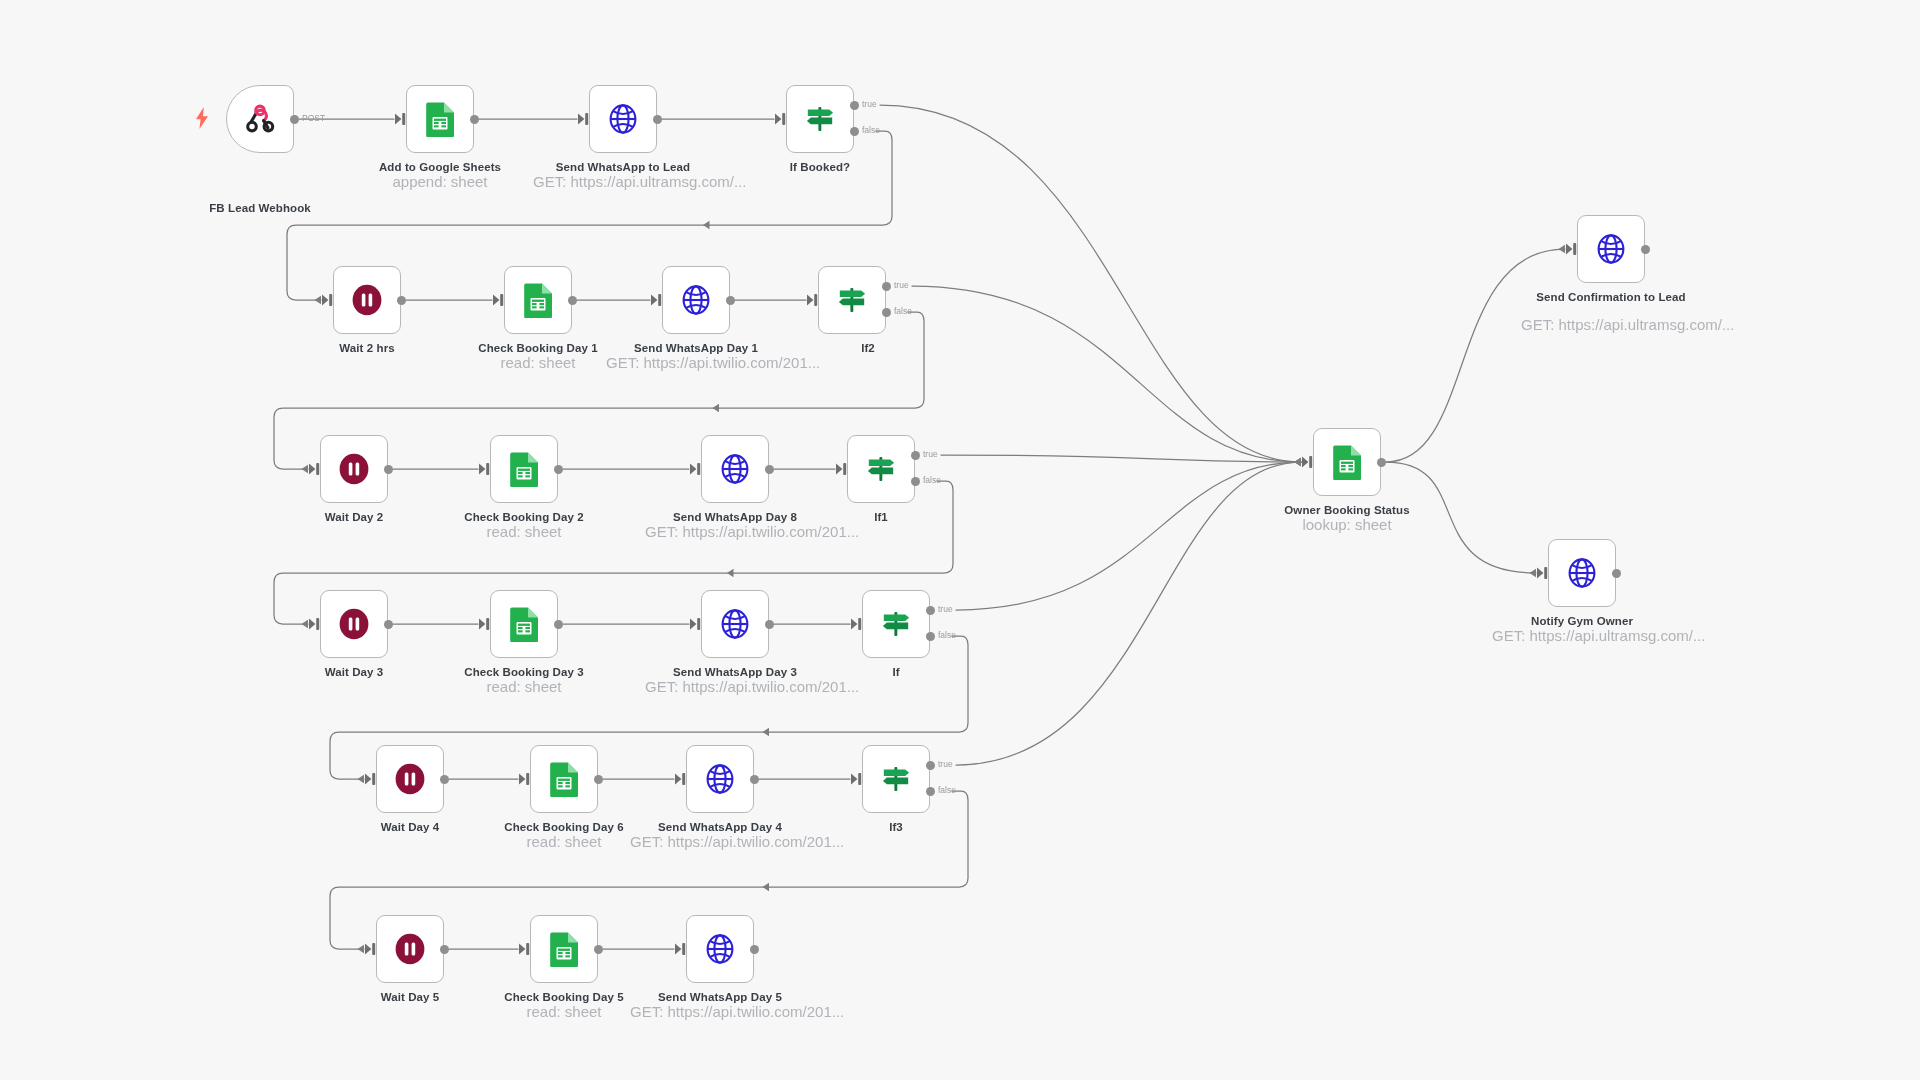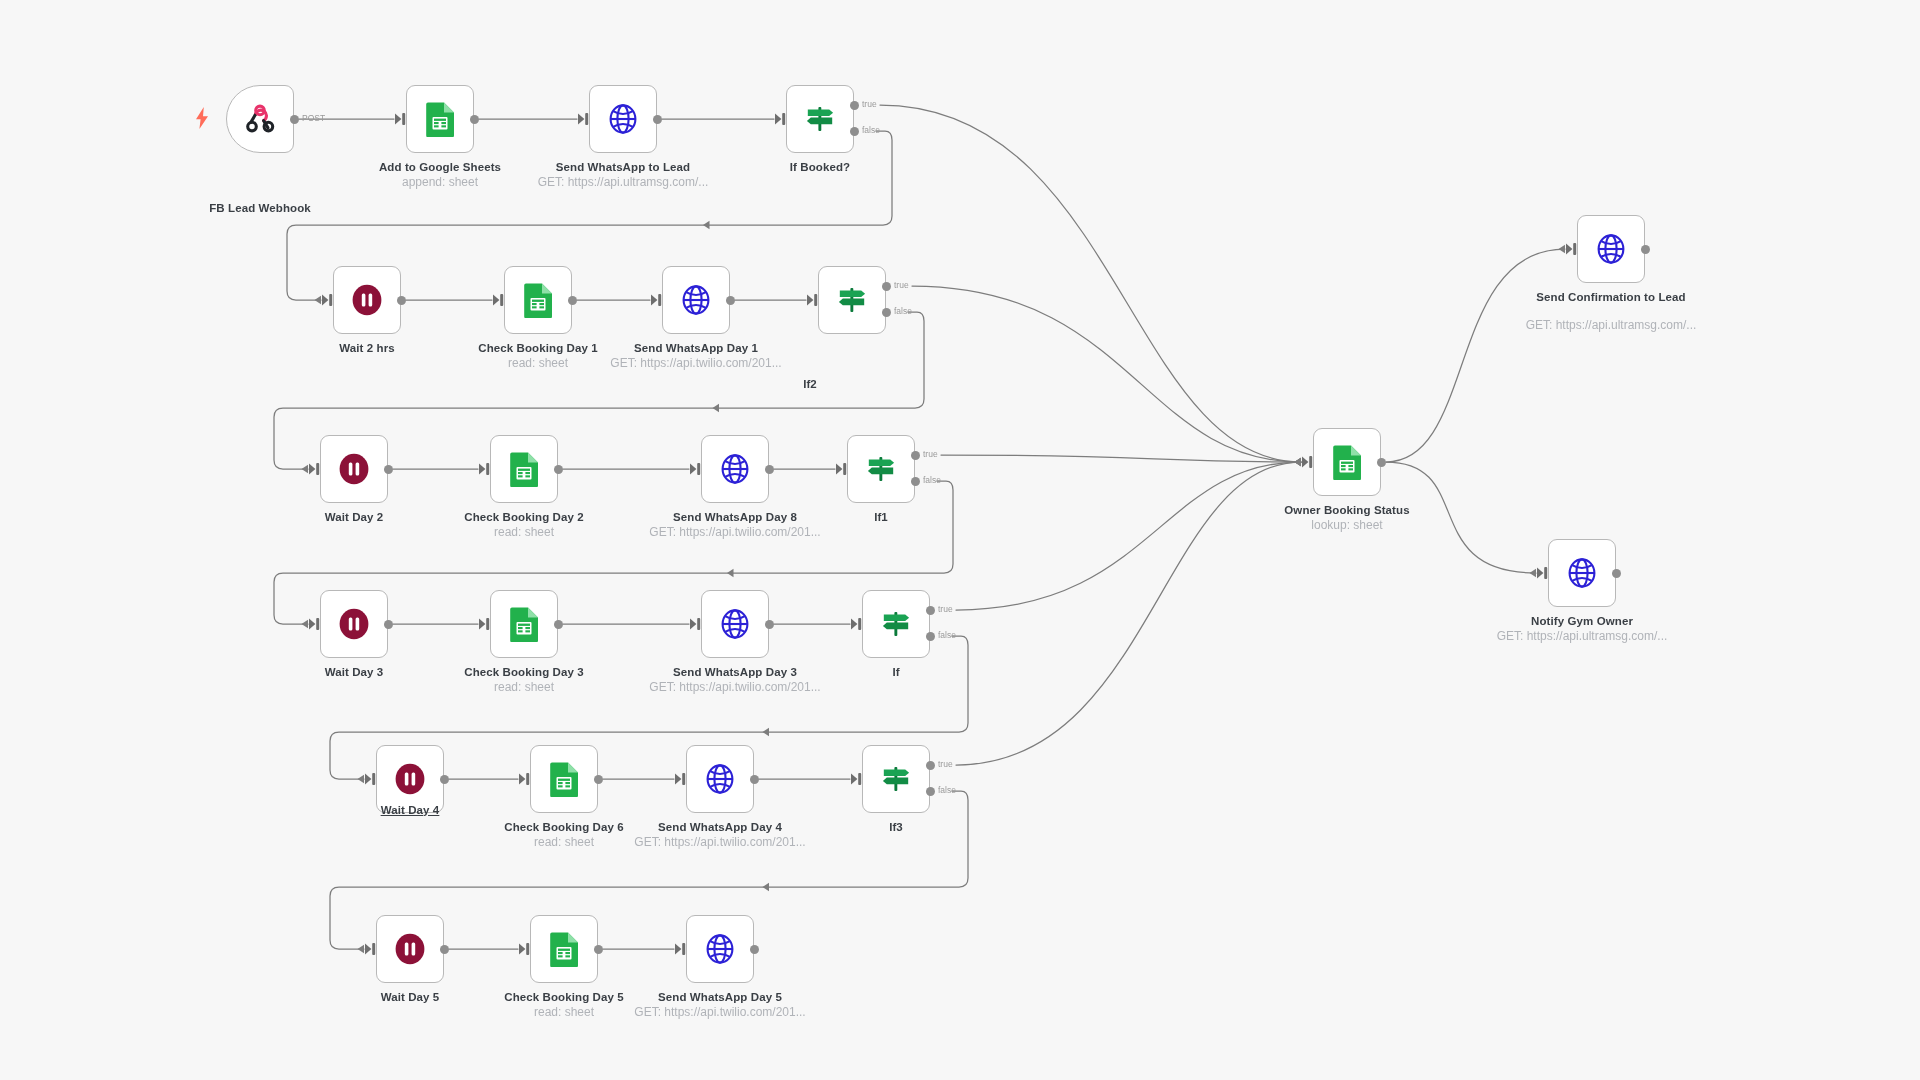--- a/index.html
+++ b/index.html
@@ -53,21 +53,21 @@
     font-weight: bold;
     color: #3a3f45;
     line-height: 13.5px;
     letter-spacing: 0.1px;
     z-index: 5;
     pointer-events: none;
   }
   .node-sub {
     position: absolute;
     text-align: center;
-    font-size: 12px;
+    font-size: 15px;
     color: #b0b3b8;
     line-height: 12px;
     z-index: 5;
     pointer-events: none;
     white-space: nowrap;
   }
   .port {
     position: absolute;
     width: 9px;
     height: 9px;
@@ -285,21 +285,21 @@
       </svg></div>
     <div class="node" style="left: 818px; top: 266px;">
       <span class="icon-wrap">
         <svg width="34" height="30" viewBox="0 0 34 30">
           <rect x="15.4" y="3" width="2.9" height="24" rx="1" fill="#0b7a3b"></rect>
           <path d="M4.8 5.4h21.4l3.9 3.3-3.9 3.3H4.8z" fill="#1aa353"></path>
           <path d="M29.2 13.6H7.8l-3.9 3.3 3.9 3.3h21.4z" fill="#128c45"></path>
         </svg>
       </span>
     </div>
-    <div class="node-label" style="left: 730px; top: 342px; width: 160px; margin-top: 36px;">If2</div>
+    <div class="node-label" style="left: 788px; top: 342px; width: 160px;">If2</div>
     <div class="port" style="left: 881.5px; top: 281.5px;"></div>
     <div class="port-label" style="left: 894px; top: 280px;">true</div>
     <div class="port" style="left: 881.5px; top: 307.5px;"></div>
     <div class="port-label" style="left: 894px; top: 306px;">false</div>
     <div class="in-arrow" style="left: 806px; top: 293px;"><svg width="14" height="14" viewBox="0 0 14 14">
         <path d="M1 1.5L7.4 7 1 12.5z" fill="#6e6e6e"></path>
         <rect x="8.2" y="1" width="3" height="12" rx="1" fill="#6e6e6e"></rect>
       </svg></div>
     <div class="node" style="left: 320px; top: 435px;">
       <span class="icon-wrap">
@@ -451,21 +451,21 @@
       </svg></div>
     <div class="node" style="left: 376px; top: 745px;">
       <span class="icon-wrap">
         <svg width="32" height="32" viewBox="0 0 32 32">
           <ellipse cx="16" cy="16" rx="14.4" ry="15.2" fill="#8c1138"></ellipse>
           <rect x="10.8" y="9.6" width="3.6" height="12.8" rx="1.5" fill="#ffffff"></rect>
           <rect x="17.6" y="9.6" width="3.6" height="12.8" rx="1.5" fill="#ffffff"></rect>
         </svg>
       </span>
     </div>
-    <div class="node-label" style="left: 330px; top: 804px; width: 160px; text-decoration: underline;">Wait Day 4</div>
+    <div class="node-label" style="left: 330px; top: 821px; width: 160px;">Wait Day 4</div>
     <div class="port" style="left: 439.5px; top: 774.5px;"></div>
     <div class="in-arrow" style="left: 364px; top: 772px;"><svg width="14" height="14" viewBox="0 0 14 14">
         <path d="M1 1.5L7.4 7 1 12.5z" fill="#6e6e6e"></path>
         <rect x="8.2" y="1" width="3" height="12" rx="1" fill="#6e6e6e"></rect>
       </svg></div>
     <div class="node" style="left: 530px; top: 745px;">
       <span class="icon-wrap">
         <svg width="30" height="36" viewBox="0 0 30 36">
           <path d="M3 1.5h16l10 10v23a1.8 1.8 0 0 1-1.8 1.8H3A1.8 1.8 0 0 1 1.2 34.5V3.3A1.8 1.8 0 0 1 3 1.5z" fill="#22b14c"></path>
           <path d="M19 1.5l10 10h-10z" fill="#8fe0a8"></path>

